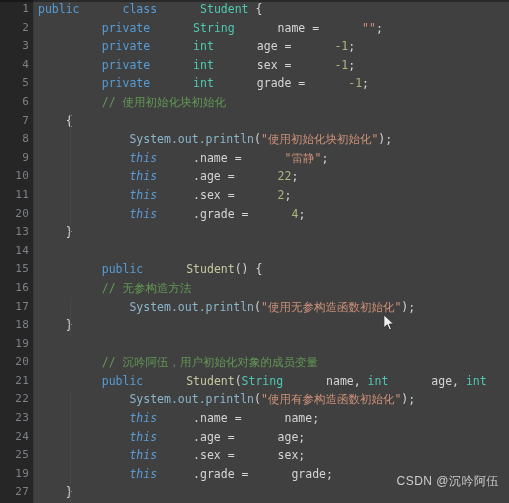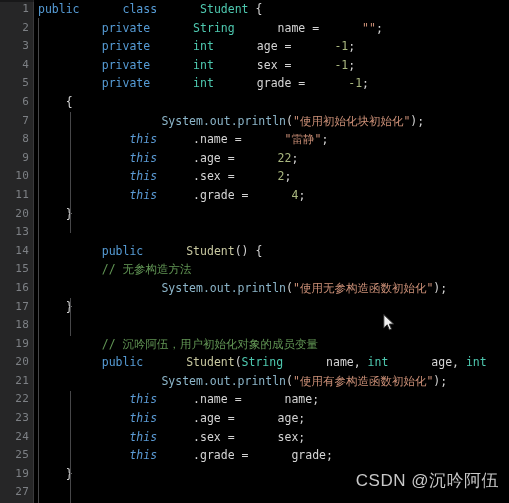--- a/index.html
+++ b/index.html
@@ -42,21 +42,21 @@
     left: 33px; top: 0;
     width: 1px; height: 503px;
     background: #3a3a3c;
     z-index: 2;
   }
   
   .code-area {
     position: absolute;
     left: 34px; top: 0;
     right: 0; bottom: 0;
-    background: #000000;
+    background: #404040;
     overflow: hidden;
     z-index: 1;
   }
   .code-line {
     height: 18.6px;
     line-height: 18.6px;
     white-space: pre;
     color: #d4d4d4;
     position: relative;
     padding-left: 4px;
@@ -65,31 +65,31 @@
   .guides { position: absolute; left: 34px; top: 0; width: 475px; height: 503px; z-index: 3; pointer-events: none; }
   .guide { position: absolute; width: 1px; background: #474749; }
   
   .kw   { color: #569cd6; }
   .typ  { color: #4ec9b0; }
   .cls  { color: #c8c8a0; }
   .str  { color: #ce9178; }
   .cmt  { color: #629755; }
   .num  { color: #a9b77f; }
   .ths  { color: #5b9bd5; font-style: italic; }
-  .sys  { color: #8cb5c9; margin-left: 32px; }
+  .sys  { color: #8cb5c9; }
   .pln  { color: #d4d4d4; padding-left: 36px; }
   .pun  { color: #d4d4d4; }
   
   .watermark {
     position: absolute;
     right: 10px;
     bottom: 12px;
     color: #d9d9d9;
     font-family: "Liberation Sans", sans-serif;
-    font-size: 17px;
+    font-size: 12px;
     letter-spacing: 0.5px;
     z-index: 5;
     opacity: 0.92;
   }
   
   .mouse-cursor {
     position: absolute;
     left: 383px;
     top: 314px;
     width: 12px;
@@ -136,20 +136,21 @@
       <div class="gutter-line">27</div>
     </div>
   <div class="gutter-sep"></div>
 
   <div class="code-area" id="code-area">
       <div class="code-line"><span class="kw">public</span><span class="pln"> </span><span class="kw">class</span><span class="pln"> </span><span class="typ">Student</span><span class="pun"> {</span></div>
       <div class="code-line"><span class="pln">    </span><span class="kw">private</span><span class="pln"> </span><span class="typ">String</span><span class="pln"> name </span><span class="pun">=</span><span class="pln"> </span><span class="str">""</span><span class="pun">;</span></div>
       <div class="code-line"><span class="pln">    </span><span class="kw">private</span><span class="pln"> </span><span class="typ">int</span><span class="pln"> age </span><span class="pun">=</span><span class="pln"> </span><span class="num">-1</span><span class="pun">;</span></div>
       <div class="code-line"><span class="pln">    </span><span class="kw">private</span><span class="pln"> </span><span class="typ">int</span><span class="pln"> sex </span><span class="pun">=</span><span class="pln"> </span><span class="num">-1</span><span class="pun">;</span></div>
       <div class="code-line"><span class="pln">    </span><span class="kw">private</span><span class="pln"> </span><span class="typ">int</span><span class="pln"> grade </span><span class="pun">=</span><span class="pln"> </span><span class="num">-1</span><span class="pun">;</span></div>
+      <div class="code-line"><span class="pln">    </span><span class="cmt">// 使用初始化块初始化</span></div>
       <div class="code-line"><span class="pun">    {</span></div>
       <div class="code-line"><span class="pln">        </span><span class="sys">System.out.println</span><span class="pun">(</span><span class="str">"使用初始化块初始化"</span><span class="pun">);</span></div>
       <div class="code-line"><span class="pln">        </span><span class="ths">this</span><span class="pln">.name </span><span class="pun">=</span><span class="pln"> </span><span class="str">"雷静"</span><span class="pun">;</span></div>
       <div class="code-line"><span class="pln">        </span><span class="ths">this</span><span class="pln">.age </span><span class="pun">=</span><span class="pln"> </span><span class="num">22</span><span class="pun">;</span></div>
       <div class="code-line"><span class="pln">        </span><span class="ths">this</span><span class="pln">.sex </span><span class="pun">=</span><span class="pln"> </span><span class="num">2</span><span class="pun">;</span></div>
       <div class="code-line"><span class="pln">        </span><span class="ths">this</span><span class="pln">.grade </span><span class="pun">=</span><span class="pln"> </span><span class="num">4</span><span class="pun">;</span></div>
       <div class="code-line"><span class="pun">    }</span></div>
       <div class="code-line"><span class="pln"></span></div>
       <div class="code-line"><span class="pln">    </span><span class="kw">public</span><span class="pln"> </span><span class="cls">Student</span><span class="pun">() {</span></div>
       <div class="code-line"><span class="pln">    </span><span class="cmt">// 无参构造方法</span></div>

